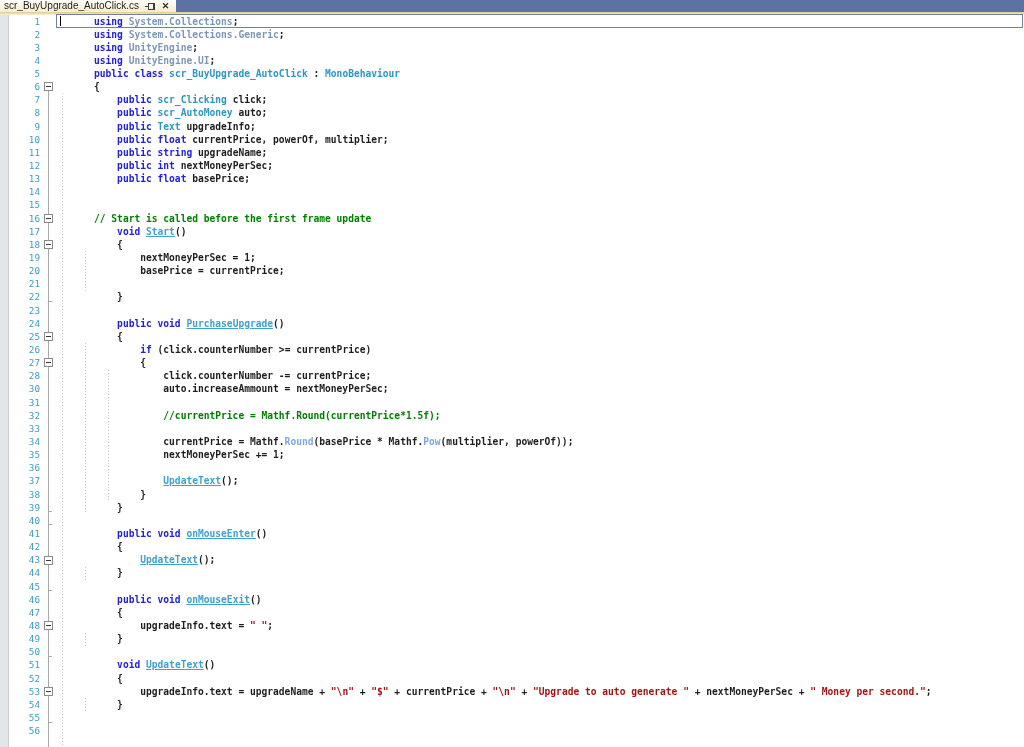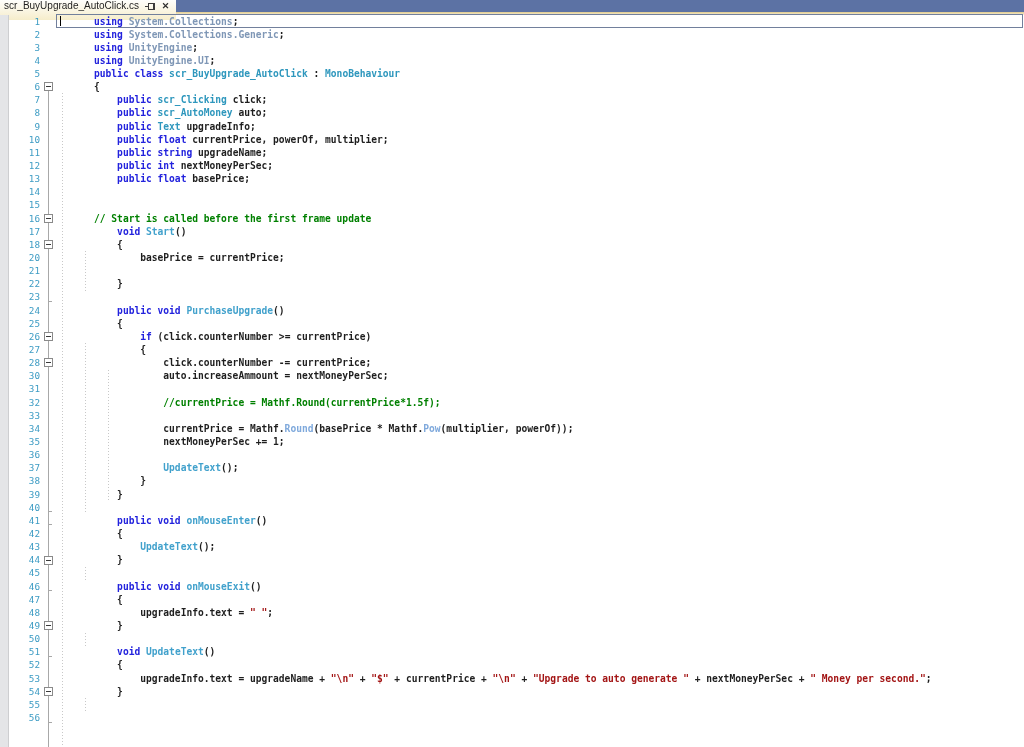--- a/index.html
+++ b/index.html
@@ -4,42 +4,42 @@
 <style>
   html,body{margin:0;padding:0;background:#888;}
   #screen{position:relative;width:1024px;height:747px;background:#fff;overflow:hidden;
           font-family:"Liberation Sans",sans-serif;}
 
   
   #tabbar{position:absolute;left:0;top:0;width:1024px;height:12px;background:var(--topbar);}
   #goldstrip{position:absolute;left:0;top:12px;width:1024px;height:3px;
              background:linear-gradient(180deg,var(--strip-top),var(--strip-bottom));}
   #doc-tab{position:absolute;left:0;top:0;height:12px;display:flex;align-items:center;
-           padding:0 5px 8px 4px;gap:5px;
+           padding:0 5px 0 4px;gap:5px;
            background:linear-gradient(180deg,var(--tab-top),var(--tab-bottom));}
   #tab-title{font-size:10px;line-height:12px;color:#1e1e1e;white-space:nowrap;}
   .tab-ico{display:inline-flex;align-items:center;justify-content:center;width:11px;height:11px;cursor:pointer;}
   
   .pin-needle{width:3px;height:1px;background:#3c3c3c;}
   .pin-body{width:4px;height:5px;border:1px solid #3c3c3c;}
   .pin-head{width:1px;height:7px;background:#3c3c3c;}
   #close-x{font-size:9px;font-weight:bold;color:#2e2e2e;line-height:11px;}
 
   
   #margin-strip{position:absolute;left:0;top:15px;width:9px;height:732px;
                 background:var(--margin-bg);border-right:1px solid var(--margin-border);box-sizing:border-box;}
   #editor{position:absolute;left:0;top:0;width:1024px;height:747px;}
   #rows{position:absolute;left:0;top:14.5px;width:1024px;}
   .row{position:relative;height:13.15px;}
   .num{position:absolute;left:0;top:0;width:40px;text-align:right;
        font:9.3px "DejaVu Sans Mono",monospace;line-height:13.15px;color:var(--num);}
   .code{position:absolute;left:60px;top:0;white-space:pre;
         font:bold 9.6px "DejaVu Sans Mono",monospace;line-height:13.15px;color:var(--p);padding-left:34px;}
   .tk-k{color:var(--k);} .tk-n{color:var(--n);} .tk-t{color:var(--t);margin-top:28px;}
-  .tk-m{color:var(--m);} .tk-sm{color:var(--sm);} .tk-p{color:var(--p);}
+  .tk-m{color:var(--m);text-decoration:underline;} .tk-sm{color:var(--sm);} .tk-p{color:var(--p);}
   .tk-s{color:var(--s);} .tk-c{color:var(--c);}
 
   
   .foldbox{position:absolute;width:9px;height:9px;box-sizing:border-box;border:1px solid var(--foldbox);
            background:#fff;cursor:pointer;z-index:4;}
   .foldbox i{position:absolute;left:1px;top:3px;width:5px;height:1px;background:#3a3a3a;}
   .foldline{position:absolute;width:1px;background:var(--foldline);z-index:1;}
   .foldtick{position:absolute;height:1px;width:4px;background:var(--foldline);z-index:1;}
   .guide{position:absolute;width:1px;z-index:1;
          background-image:repeating-linear-gradient(180deg,var(--guide) 0 1px,transparent 1px 3px);}
@@ -186,20 +186,24 @@
         </div>
         <div class="row">
           <span class="num">17</span>
           <span class="code"><span class="tk-p">    </span><span class="tk-k">void</span><span class="tk-p"> </span><span class="tk-m">Start</span><span class="tk-p">()</span></span>
         </div>
         <div class="row">
           <span class="num">18</span>
           <span class="code"><span class="tk-p">    {</span></span>
         </div>
         <div class="row">
+          <span class="num">19</span>
+          <span class="code"><span class="tk-p">        nextMoneyPerSec = 1;</span></span>
+        </div>
+        <div class="row">
           <span class="num">20</span>
           <span class="code"><span class="tk-p">        basePrice = currentPrice;</span></span>
         </div>
         <div class="row">
           <span class="num">21</span>
           <span class="code"></span>
         </div>
         <div class="row">
           <span class="num">22</span>
           <span class="code"><span class="tk-p">    }</span></span>

